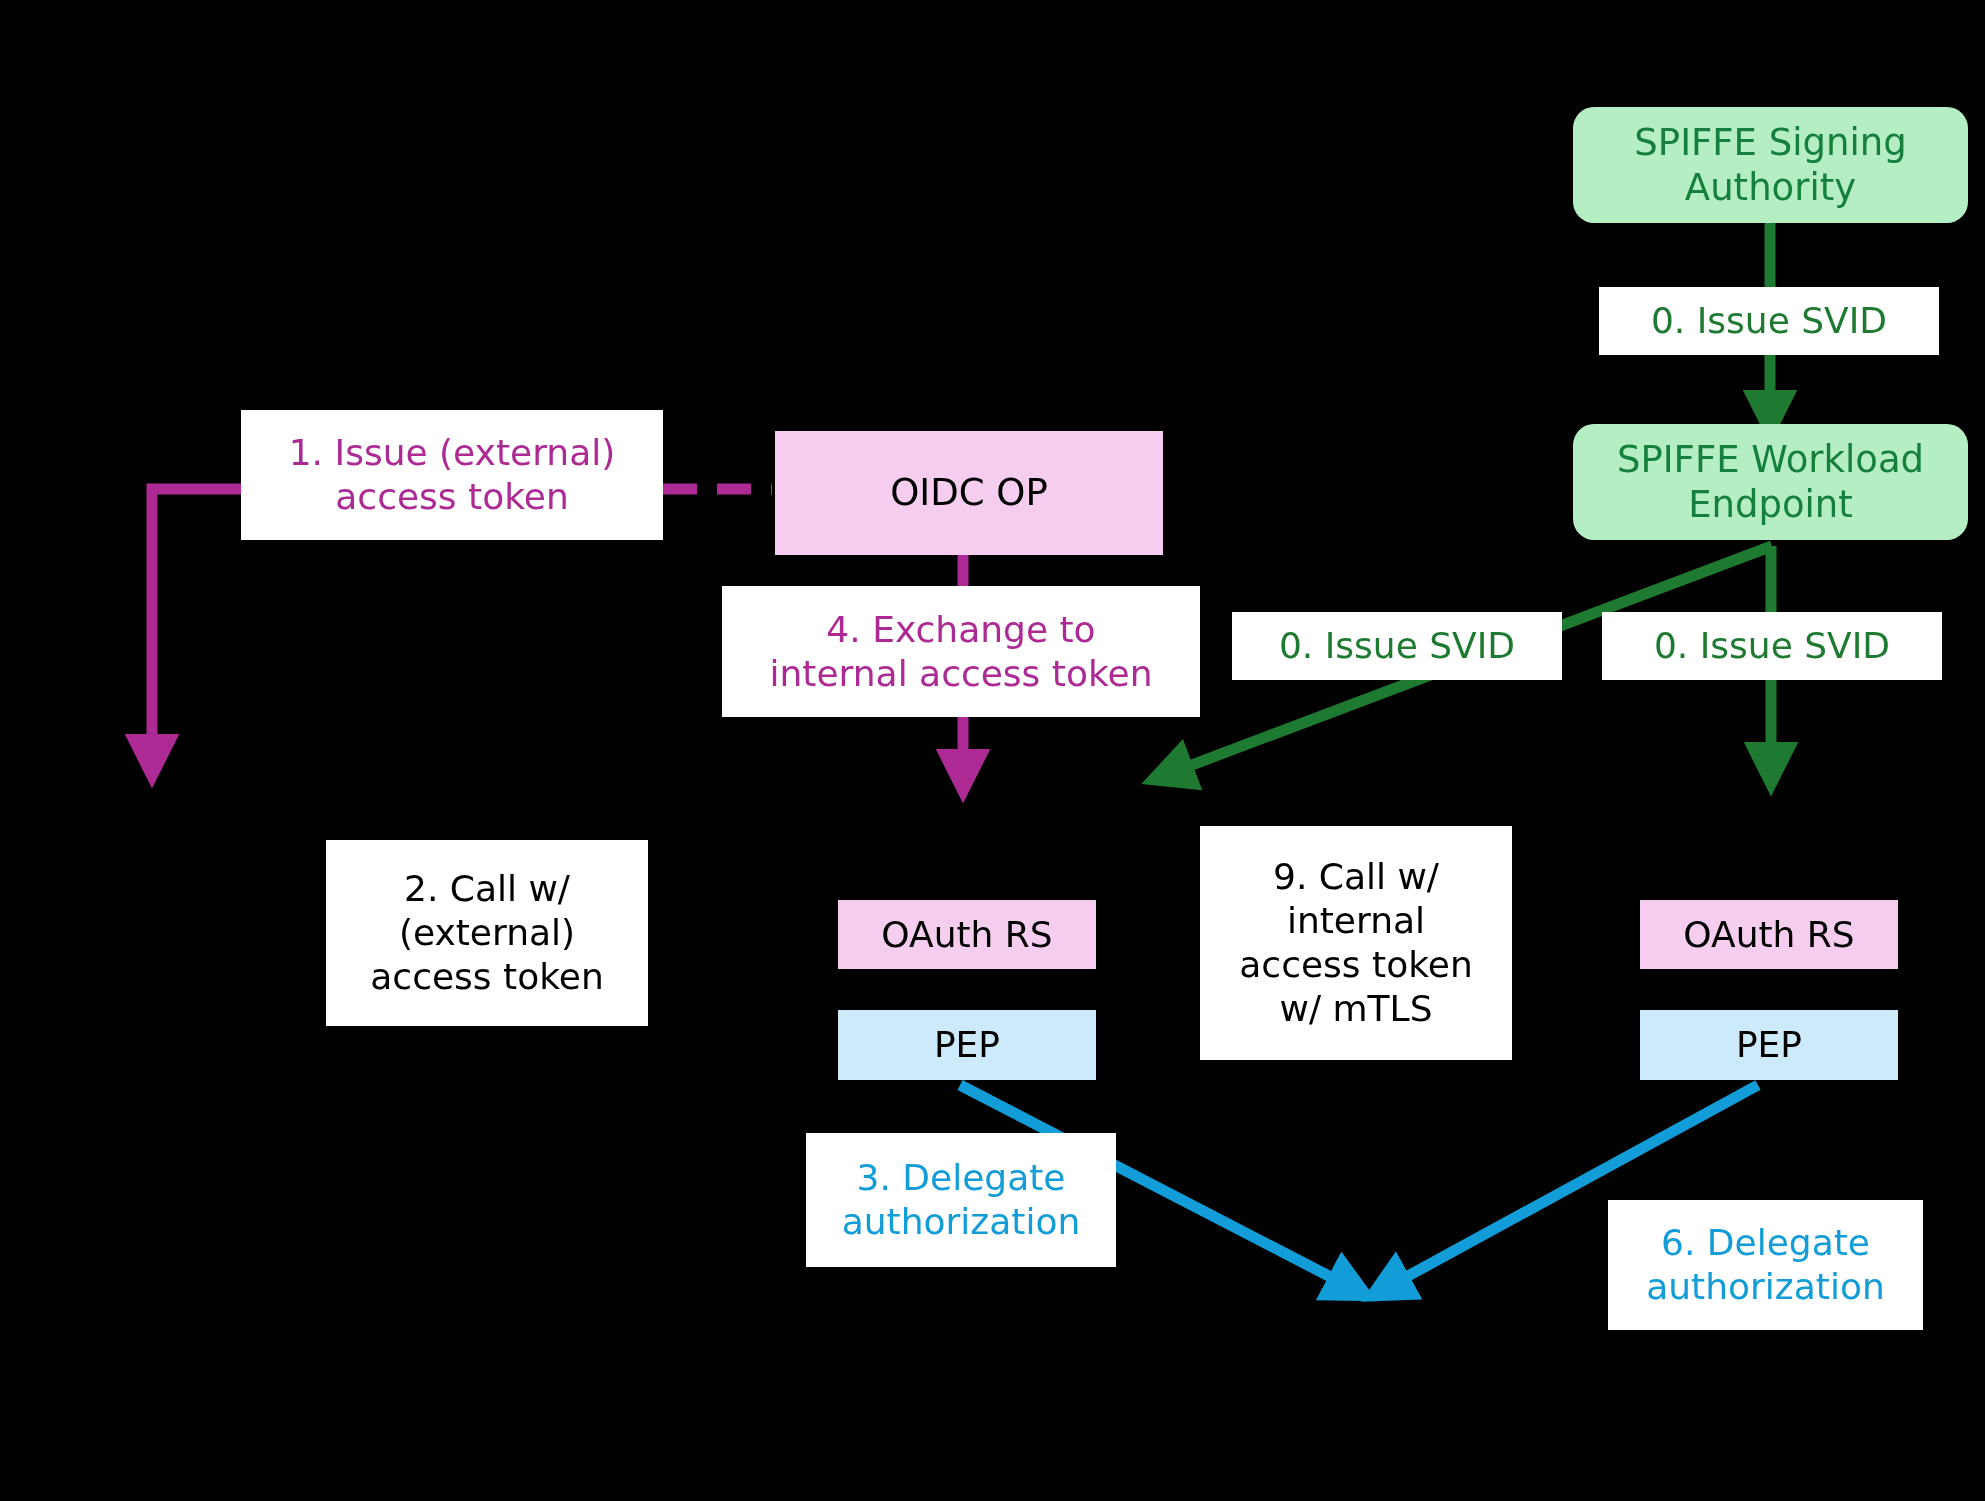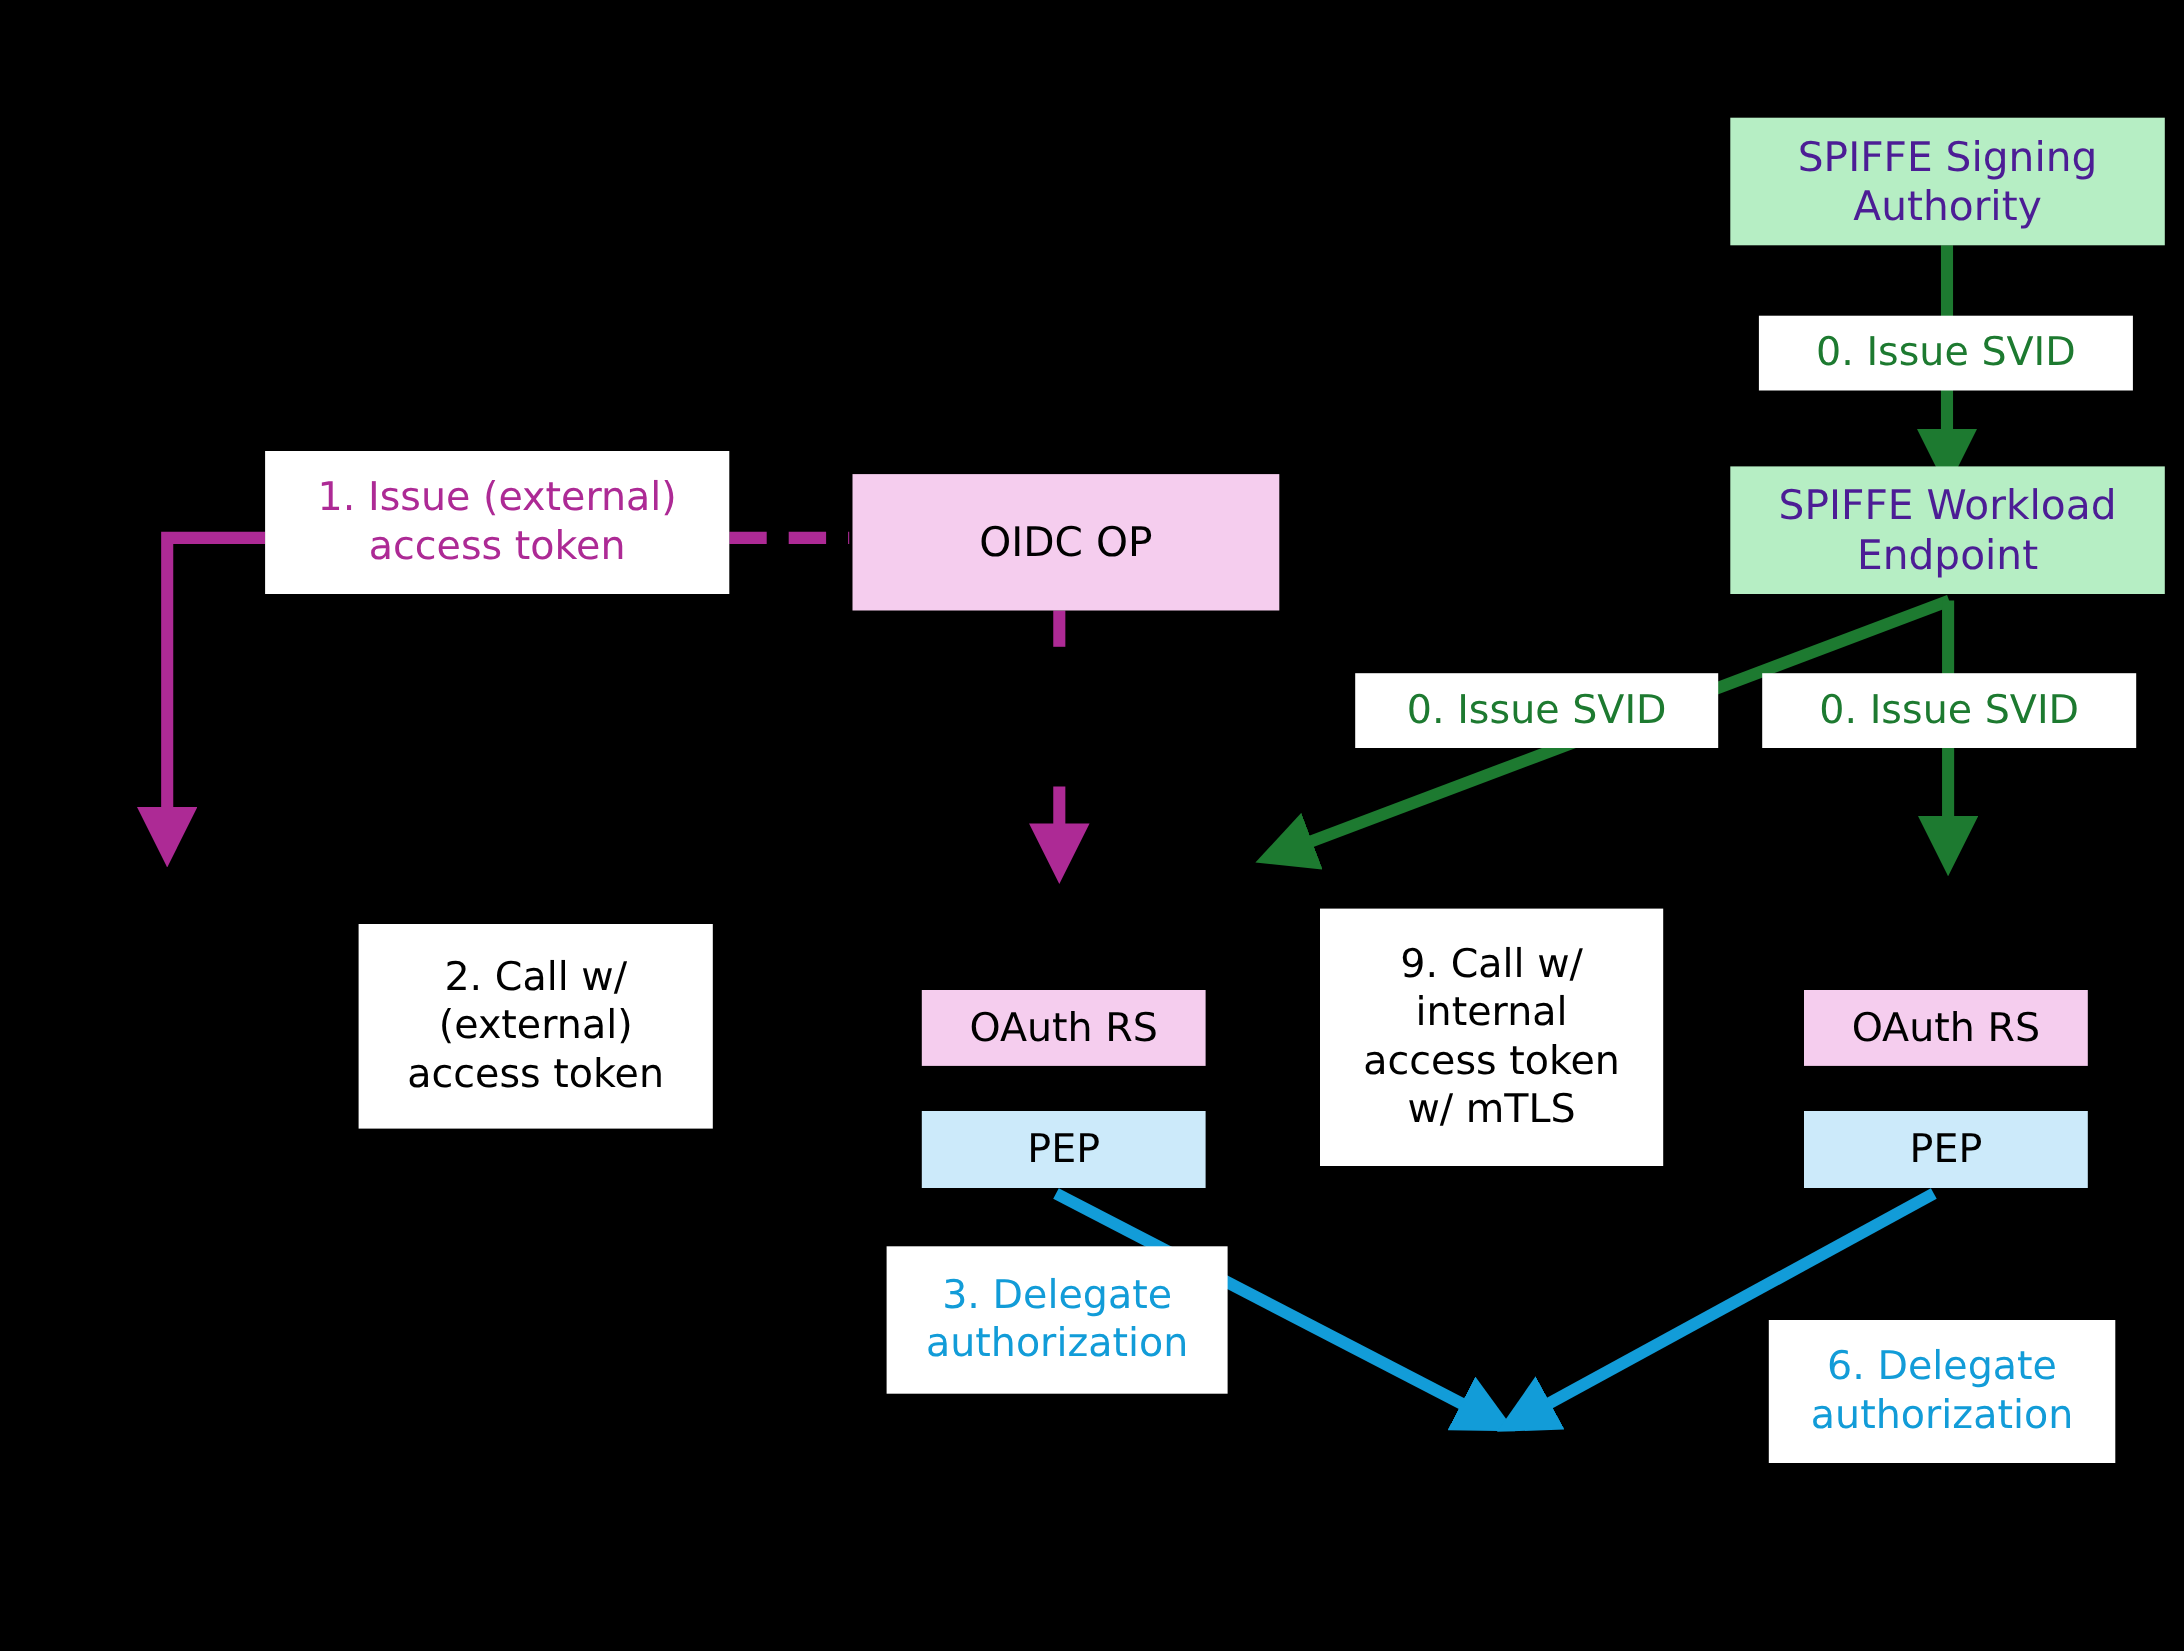--- a/index.html
+++ b/index.html
@@ -27,22 +27,23 @@
     display: flex;
     align-items: center;
     justify-content: center;
     text-align: center;
     box-sizing: border-box;
     line-height: 1.22;
     white-space: pre-line;
   }
   .green-box {
     background: #b6eec4;
-    color: #4c1d95;
+    color: #15803d;
     font-size: 37px;
+    border-radius: 21px;
   }
   .pink-box {
     background: #f5cdee;
     color: #000000;
     font-size: 37px;
   }
   .pink-box-sm {
     background: #f5cdee;
     color: #000000;
     font-size: 36px;
@@ -128,20 +129,22 @@
   <div class="node label-white label-magenta" style="left:241px; top:410px; width:422px; height:130px;">1. Issue (external)
 access token</div>
 
   <div class="node label-white label-black" style="left:326px; top:840px; width:322px; height:186px;">2. Call w/
 (external)
 access token</div>
 
   <div class="node label-white label-blue" style="left:806px; top:1133px; width:310px; height:134px;">3. Delegate
 authorization</div>
 
+  <div class="node label-white label-magenta" style="left:722px; top:586px; width:478px; height:131px;">4. Exchange to
+internal access token</div>
 
   <div class="node label-white label-black" style="left:1200px; top:826px; width:312px; height:234px;">9. Call w/
 internal
 access token
 w/ mTLS</div>
 
   <div class="node label-white label-blue" style="left:1608px; top:1200px; width:315px; height:130px;">6. Delegate
 authorization</div>
 
 </div>

